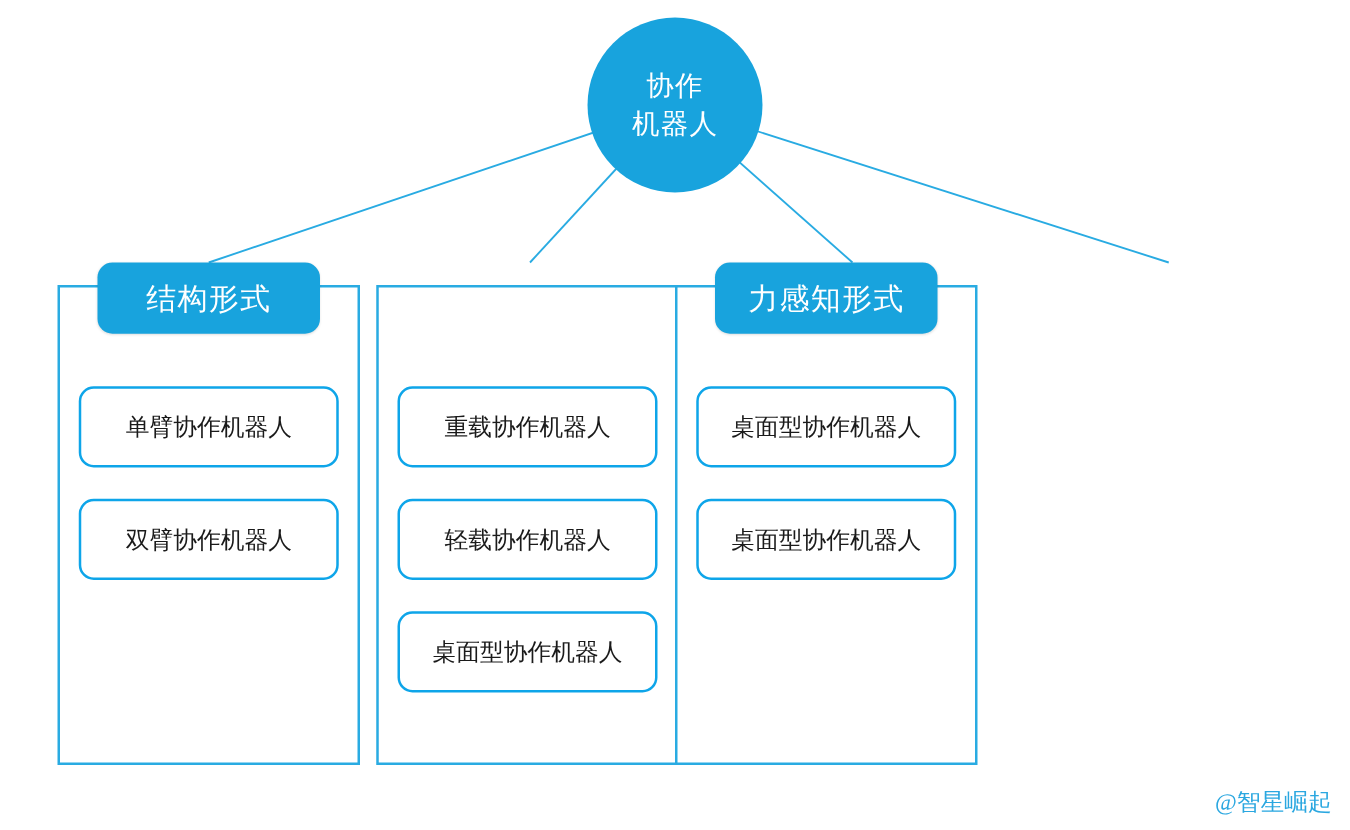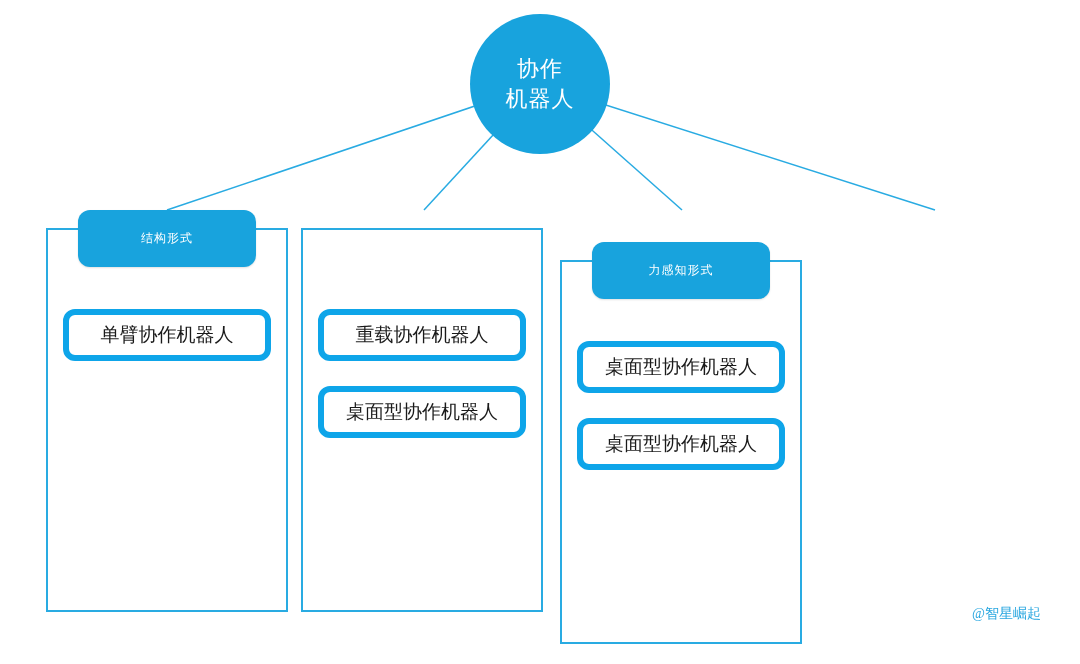--- a/index.html
+++ b/index.html
@@ -28,68 +28,68 @@
     position: absolute;
     top: 228px;
     width: 242px; height: 384px;
     border: 2px solid #29abe2;
     background: #ffffff;
     box-sizing: border-box;
     z-index: 2;
   }
   .col-1 { left: 46px; }
   .col-2 { left: 301px; }
-  .col-3 { left: 560px; margin-top: 32px; }
+  .col-3 { left: 540px; }
   .col-4 { left: 811px; }
   .hdr {
     position: absolute;
     left: 50%; top: -20px;
     transform: translateX(-50%);
     width: 178px; height: 57px;
     background: #18a3dd;
     border-radius: 12px;
     color: #ffffff;
-    font-size: 12px;
+    font-size: 24px;
     display: flex; align-items: center; justify-content: center;
     box-shadow: 0 1px 2px rgba(0,0,0,0.12);
     letter-spacing: 1px;
   }
   .items {
     position: absolute;
     left: 0; top: 79px;
     width: 100%;
     display: flex; flex-direction: column;
     align-items: center;
     gap: 25px;
   }
   .item {
-    width: 208px; height: 52px;
+    width: 208px; height: 65px;
     box-sizing: border-box;
-    border: 6px solid #0ea5e9;
+    border: 2px solid #0ea5e9;
     border-radius: 12px;
     background: #ffffff;
     color: #1a1a1a;
     font-size: 19px;
     display: flex; align-items: center; justify-content: center;
     white-space: nowrap;
     text-align: center;
   }
   .watermark-gray {
     position: absolute;
     left: 931px; top: 667px;
     color: #000000;
     font-size: 17px;
     z-index: 3;
     white-space: nowrap;
   }
   .watermark-blue {
     position: absolute;
-    left: 972px; top: 605px;
+    left: 972px; top: 629px;
     color: #2aa7e0;
-    font-size: 14px;
+    font-size: 19px;
     z-index: 4;
     white-space: nowrap;
   }
 </style>
 </head>
 <body>
 
 <div id="stage">
 
   <svg id="connectors" width="1080" height="664">
@@ -101,26 +101,28 @@
 
   <div class="root-circle">
     <div>协作</div>
     <div>机器人</div>
   </div>
 
   <div class="col col-1">
     <div class="hdr">结构形式</div>
     <div class="items">
       <div class="item">单臂协作机器人</div>
+      <div class="item">双臂协作机器人</div>
     </div>
   </div>
 
   <div class="col col-2">
     <div class="items">
       <div class="item">重载协作机器人</div>
+      <div class="item">轻载协作机器人</div>
       <div class="item">桌面型协作机器人</div>
     </div>
   </div>
 
   <div class="col col-3">
     <div class="hdr">力感知形式</div>
     <div class="items">
       <div class="item">桌面型协作机器人</div>
       <div class="item">桌面型协作机器人</div>
     </div>

